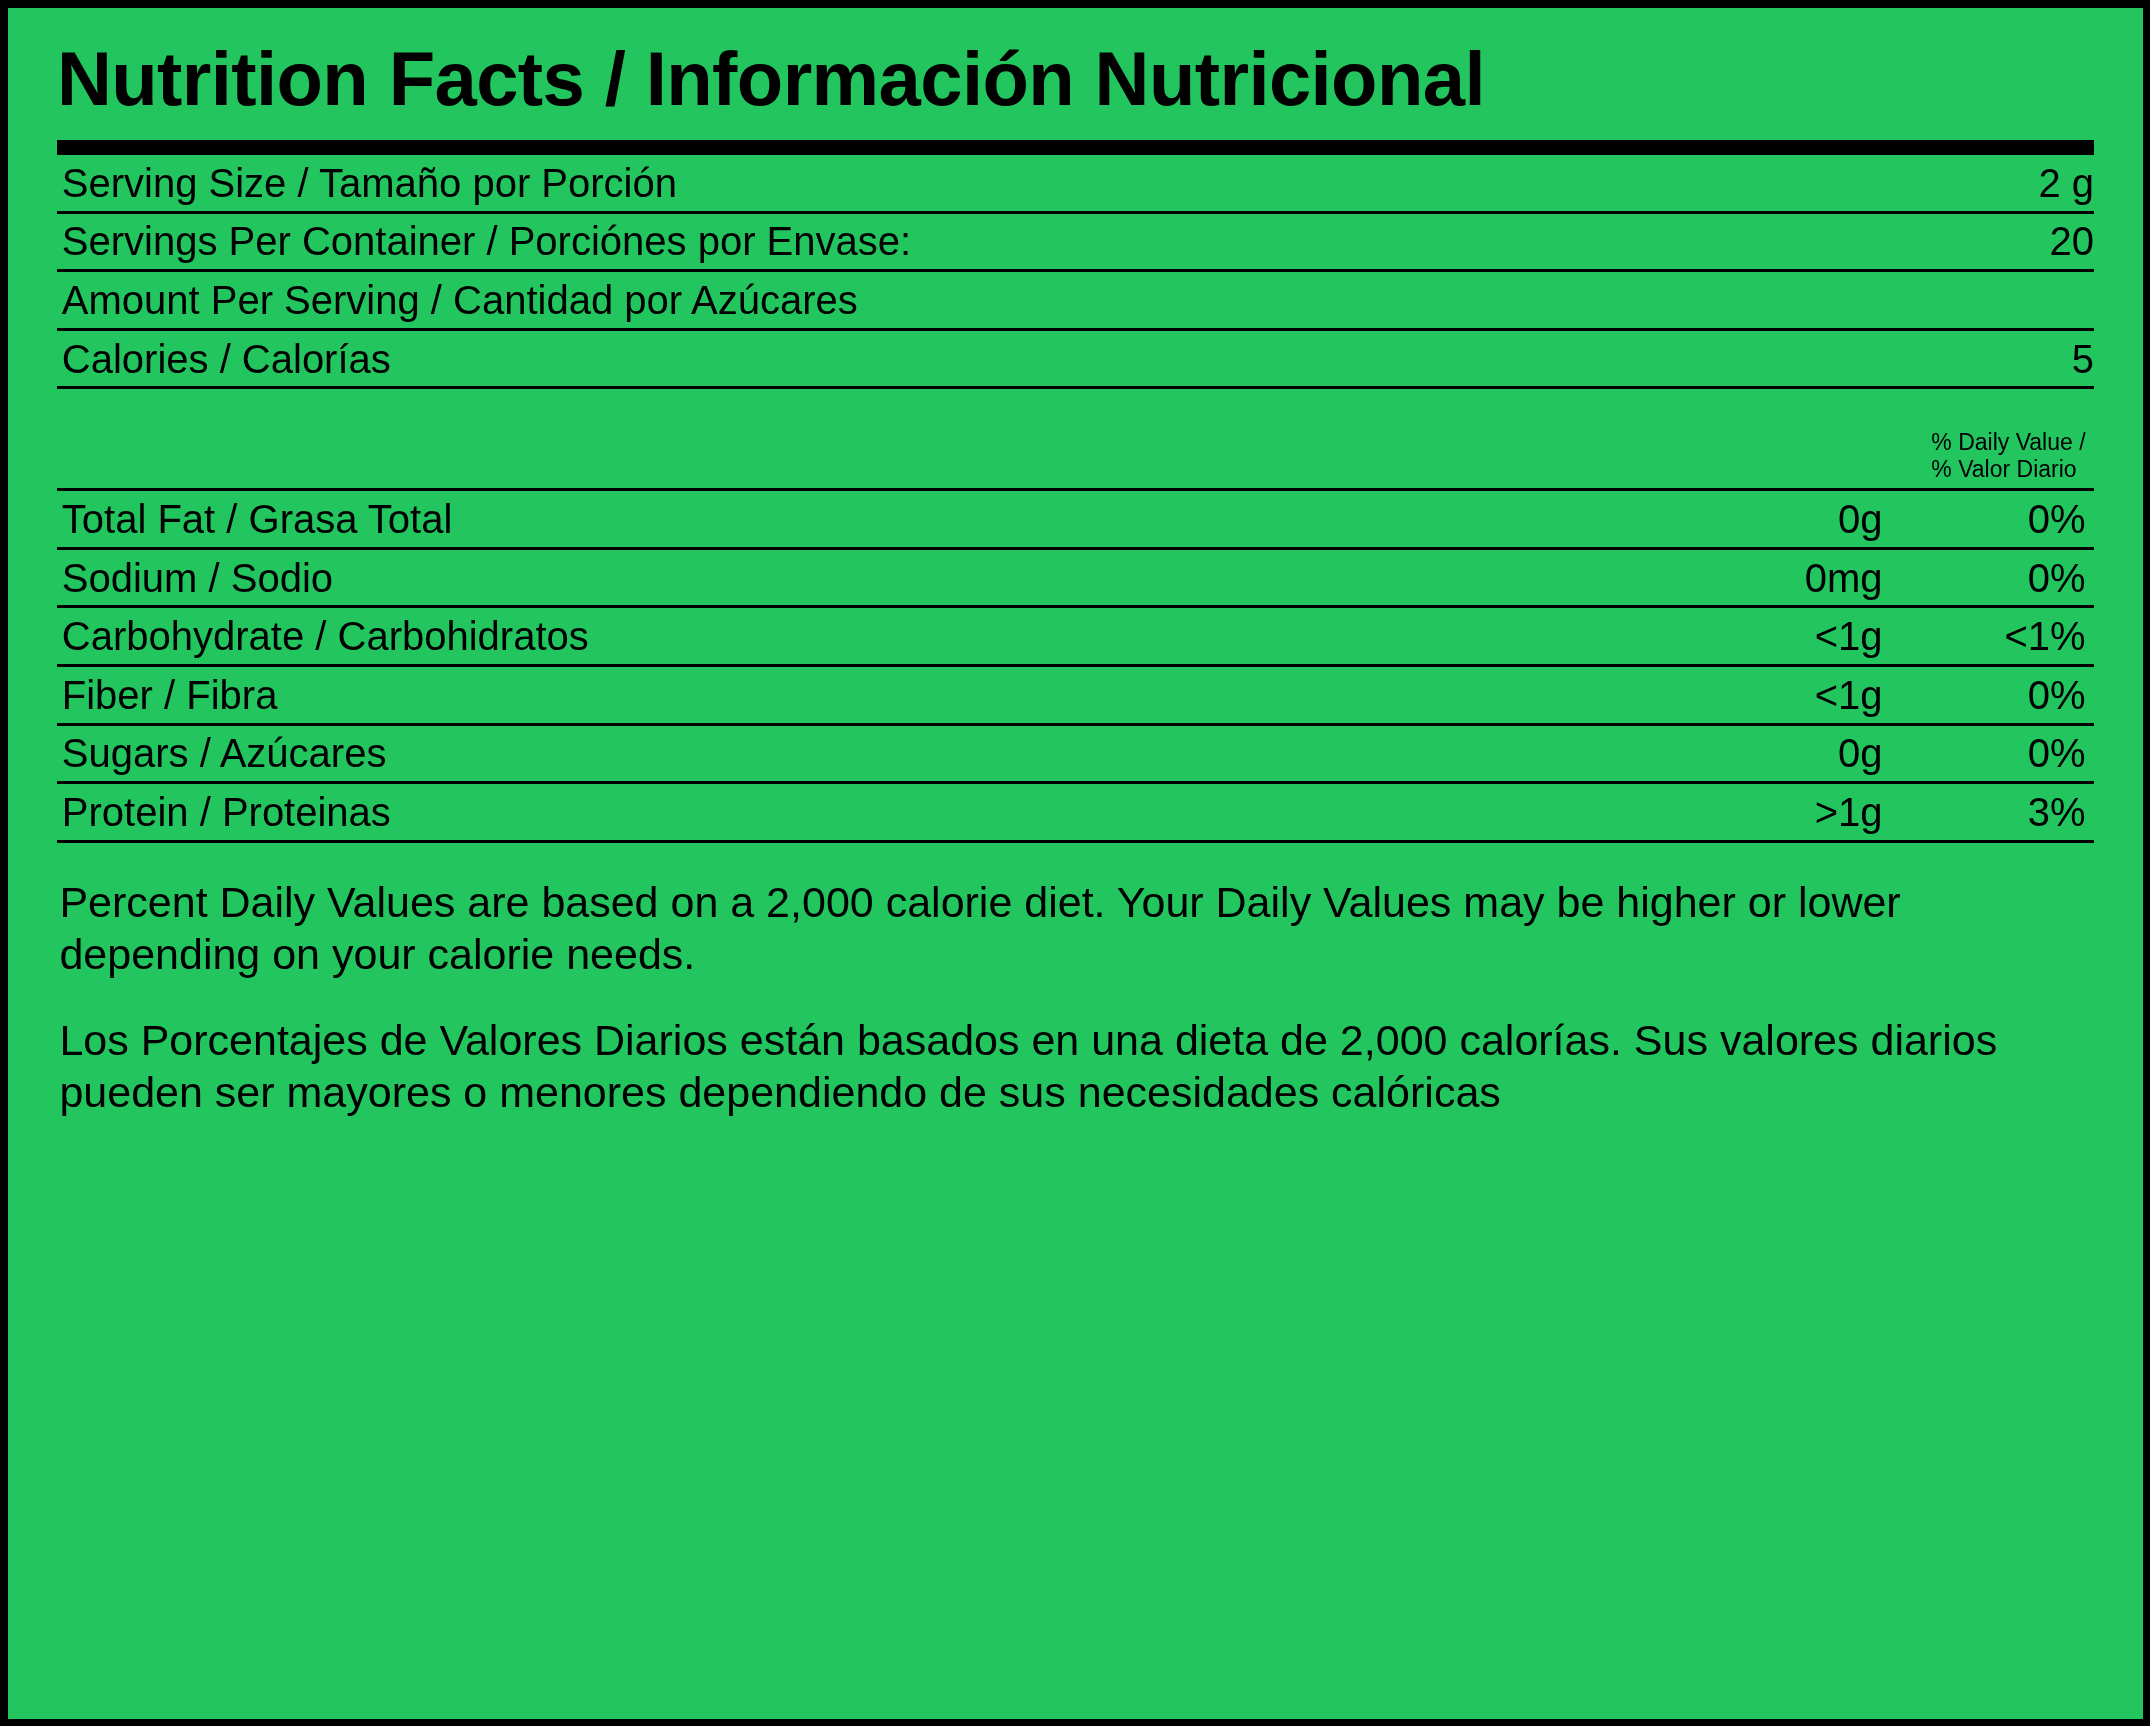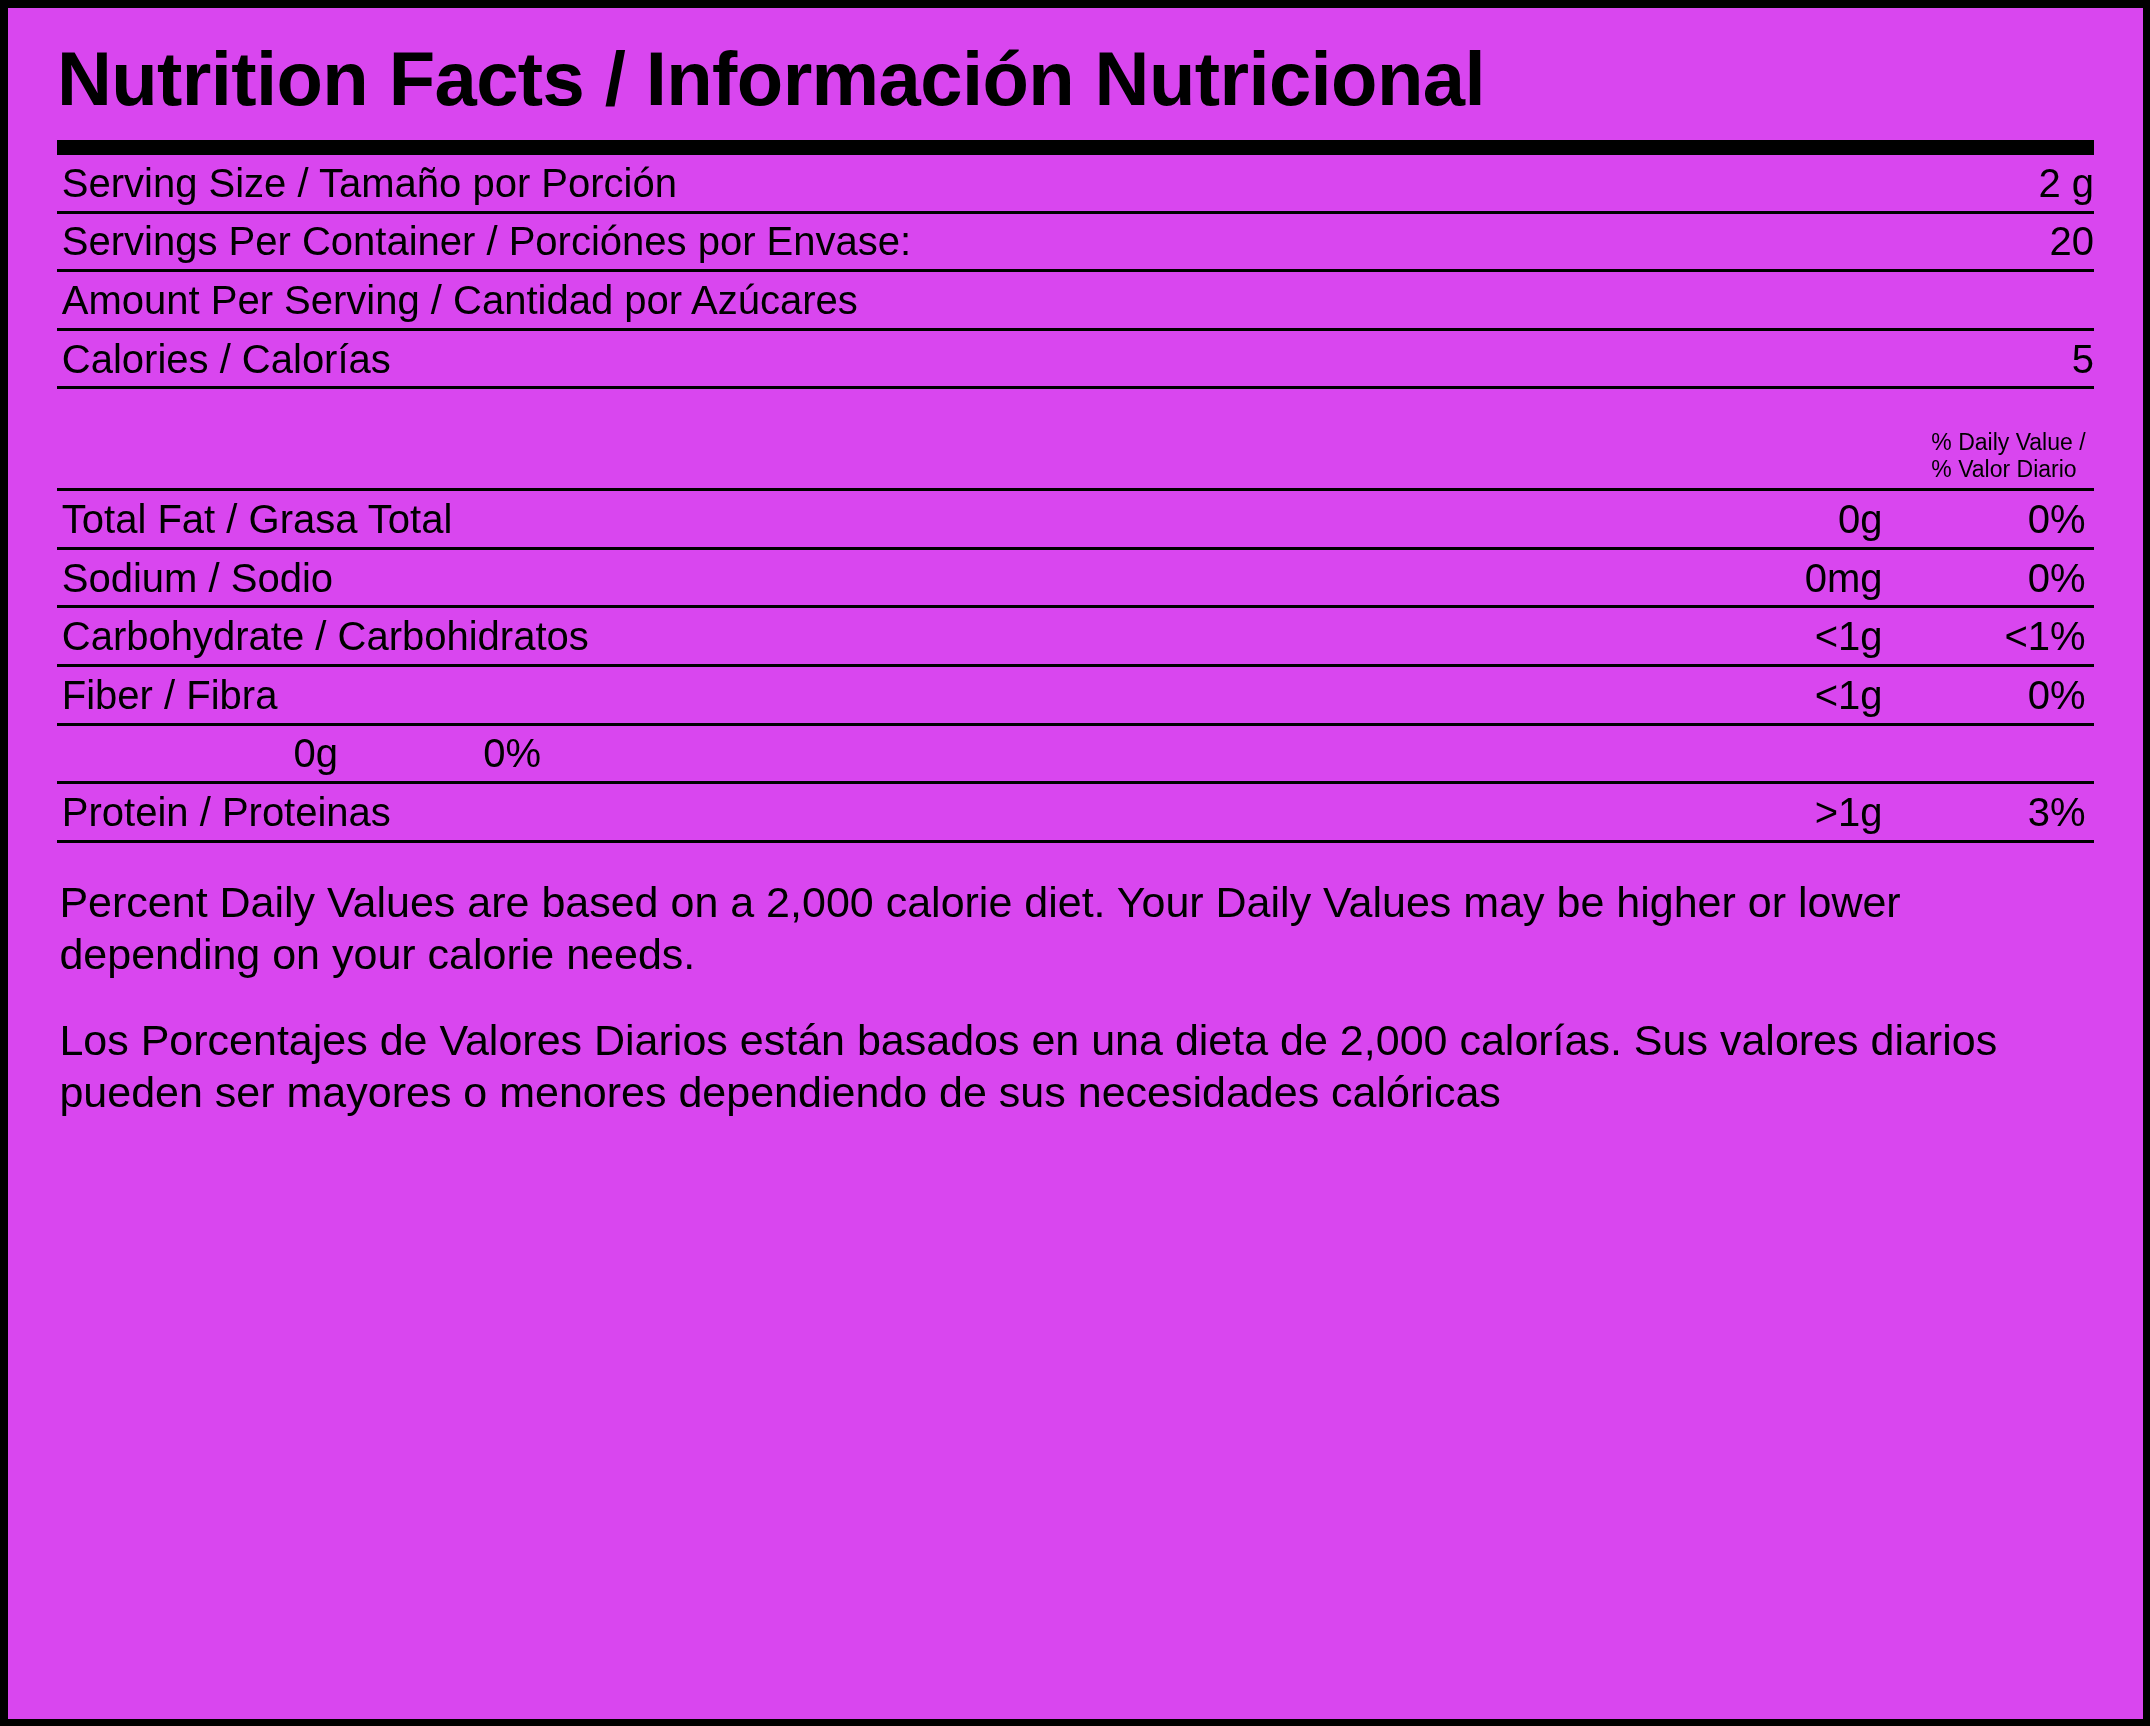--- a/index.html
+++ b/index.html
@@ -14,21 +14,21 @@
     color: #000000;
     -webkit-font-smoothing: antialiased;
   }
 
   .label-outer {
     box-sizing: border-box;
     width: 2151px;
     height: 1727px;
     border: 8.4px solid #000000;
     padding: 0;
-    background: #d946ef;
+    background: #22c55e;
   }
 
   .label-inner {
     box-sizing: border-box;
     padding: 27.5px 49px 0 49px;
   }
 
   .title {
     font-size: 76px;
     font-weight: bold;
@@ -170,20 +170,21 @@
         <span class="dv">&lt;1%</span>
       </div>
 
       <div class="row">
         <span class="name">Fiber / Fibra</span>
         <span class="amt">&lt;1g</span>
         <span class="dv">0%</span>
       </div>
 
       <div class="row">
+        <span class="name">Sugars / Azúcares</span>
         <span class="amt">0g</span>
         <span class="dv">0%</span>
       </div>
 
       <div class="row">
         <span class="name">Protein / Proteinas</span>
         <span class="amt">&gt;1g</span>
         <span class="dv">3%</span>
       </div>
 

